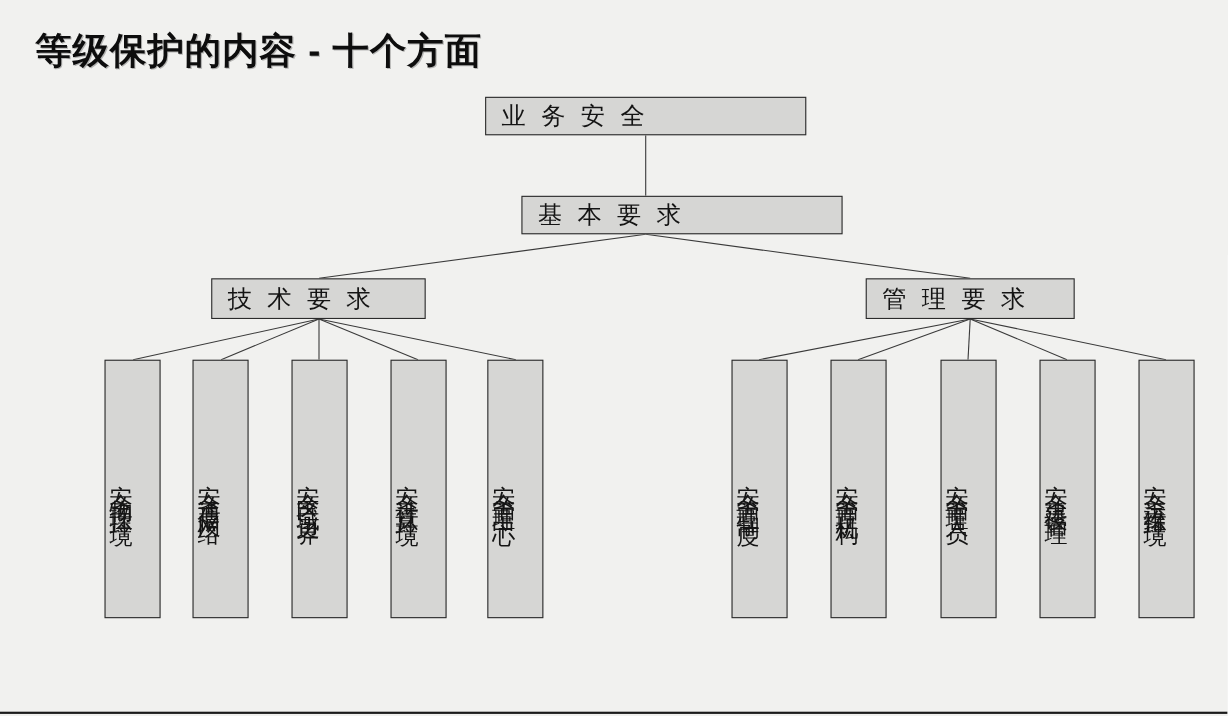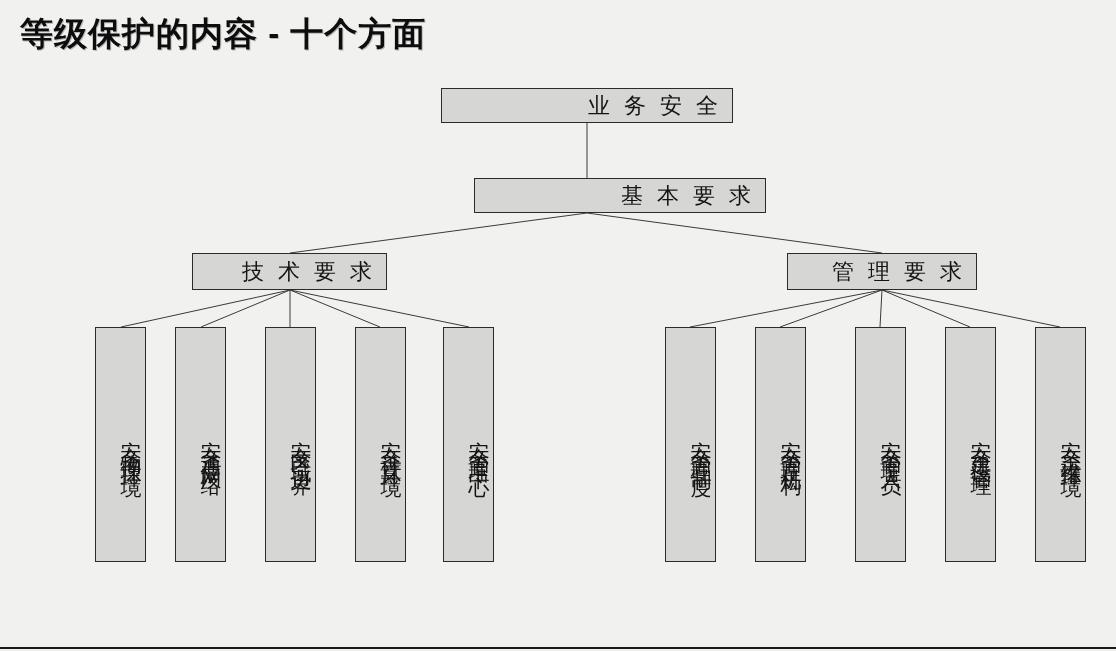--- a/index.html
+++ b/index.html
@@ -11,21 +11,21 @@
     width: 1116px;
     height: 651px;
     background: #f1f1ef;
     overflow: hidden;
     font-family: "DejaVu Serif", "Liberation Serif", serif;
   }
   .title {
     position: absolute;
     left: 16px;
     top: 8px;
-    margin: 4px;
+    margin: 16px;
     font-family: "Liberation Sans", "DejaVu Sans", sans-serif;
     font-weight: 800;
     font-size: 33px;
     letter-spacing: 1px;
     color: #0d0d0d;
     text-shadow: 1px 1px 0 rgba(0,0,0,0.25);
     white-space: nowrap;
   }
   .connectors {
     position: absolute;
@@ -38,21 +38,21 @@
     stroke: #3a3a3a;
     stroke-width: 1;
   }
   .node {
     position: absolute;
     box-sizing: border-box;
     background: #d6d6d4;
     border: 1px solid #2b2b2b;
     display: flex;
     align-items: center;
-    justify-content: flex-end;
+    justify-content: flex-start;
     color: #141414;
   }
   .node.h span {
     font-size: 22px;
     letter-spacing: 14px;
     padding-left: 14px; 
     white-space: nowrap;
   }
   .node.wide { width: 292px; height: 35px; }
   .node.mid  { height: 37px; }

